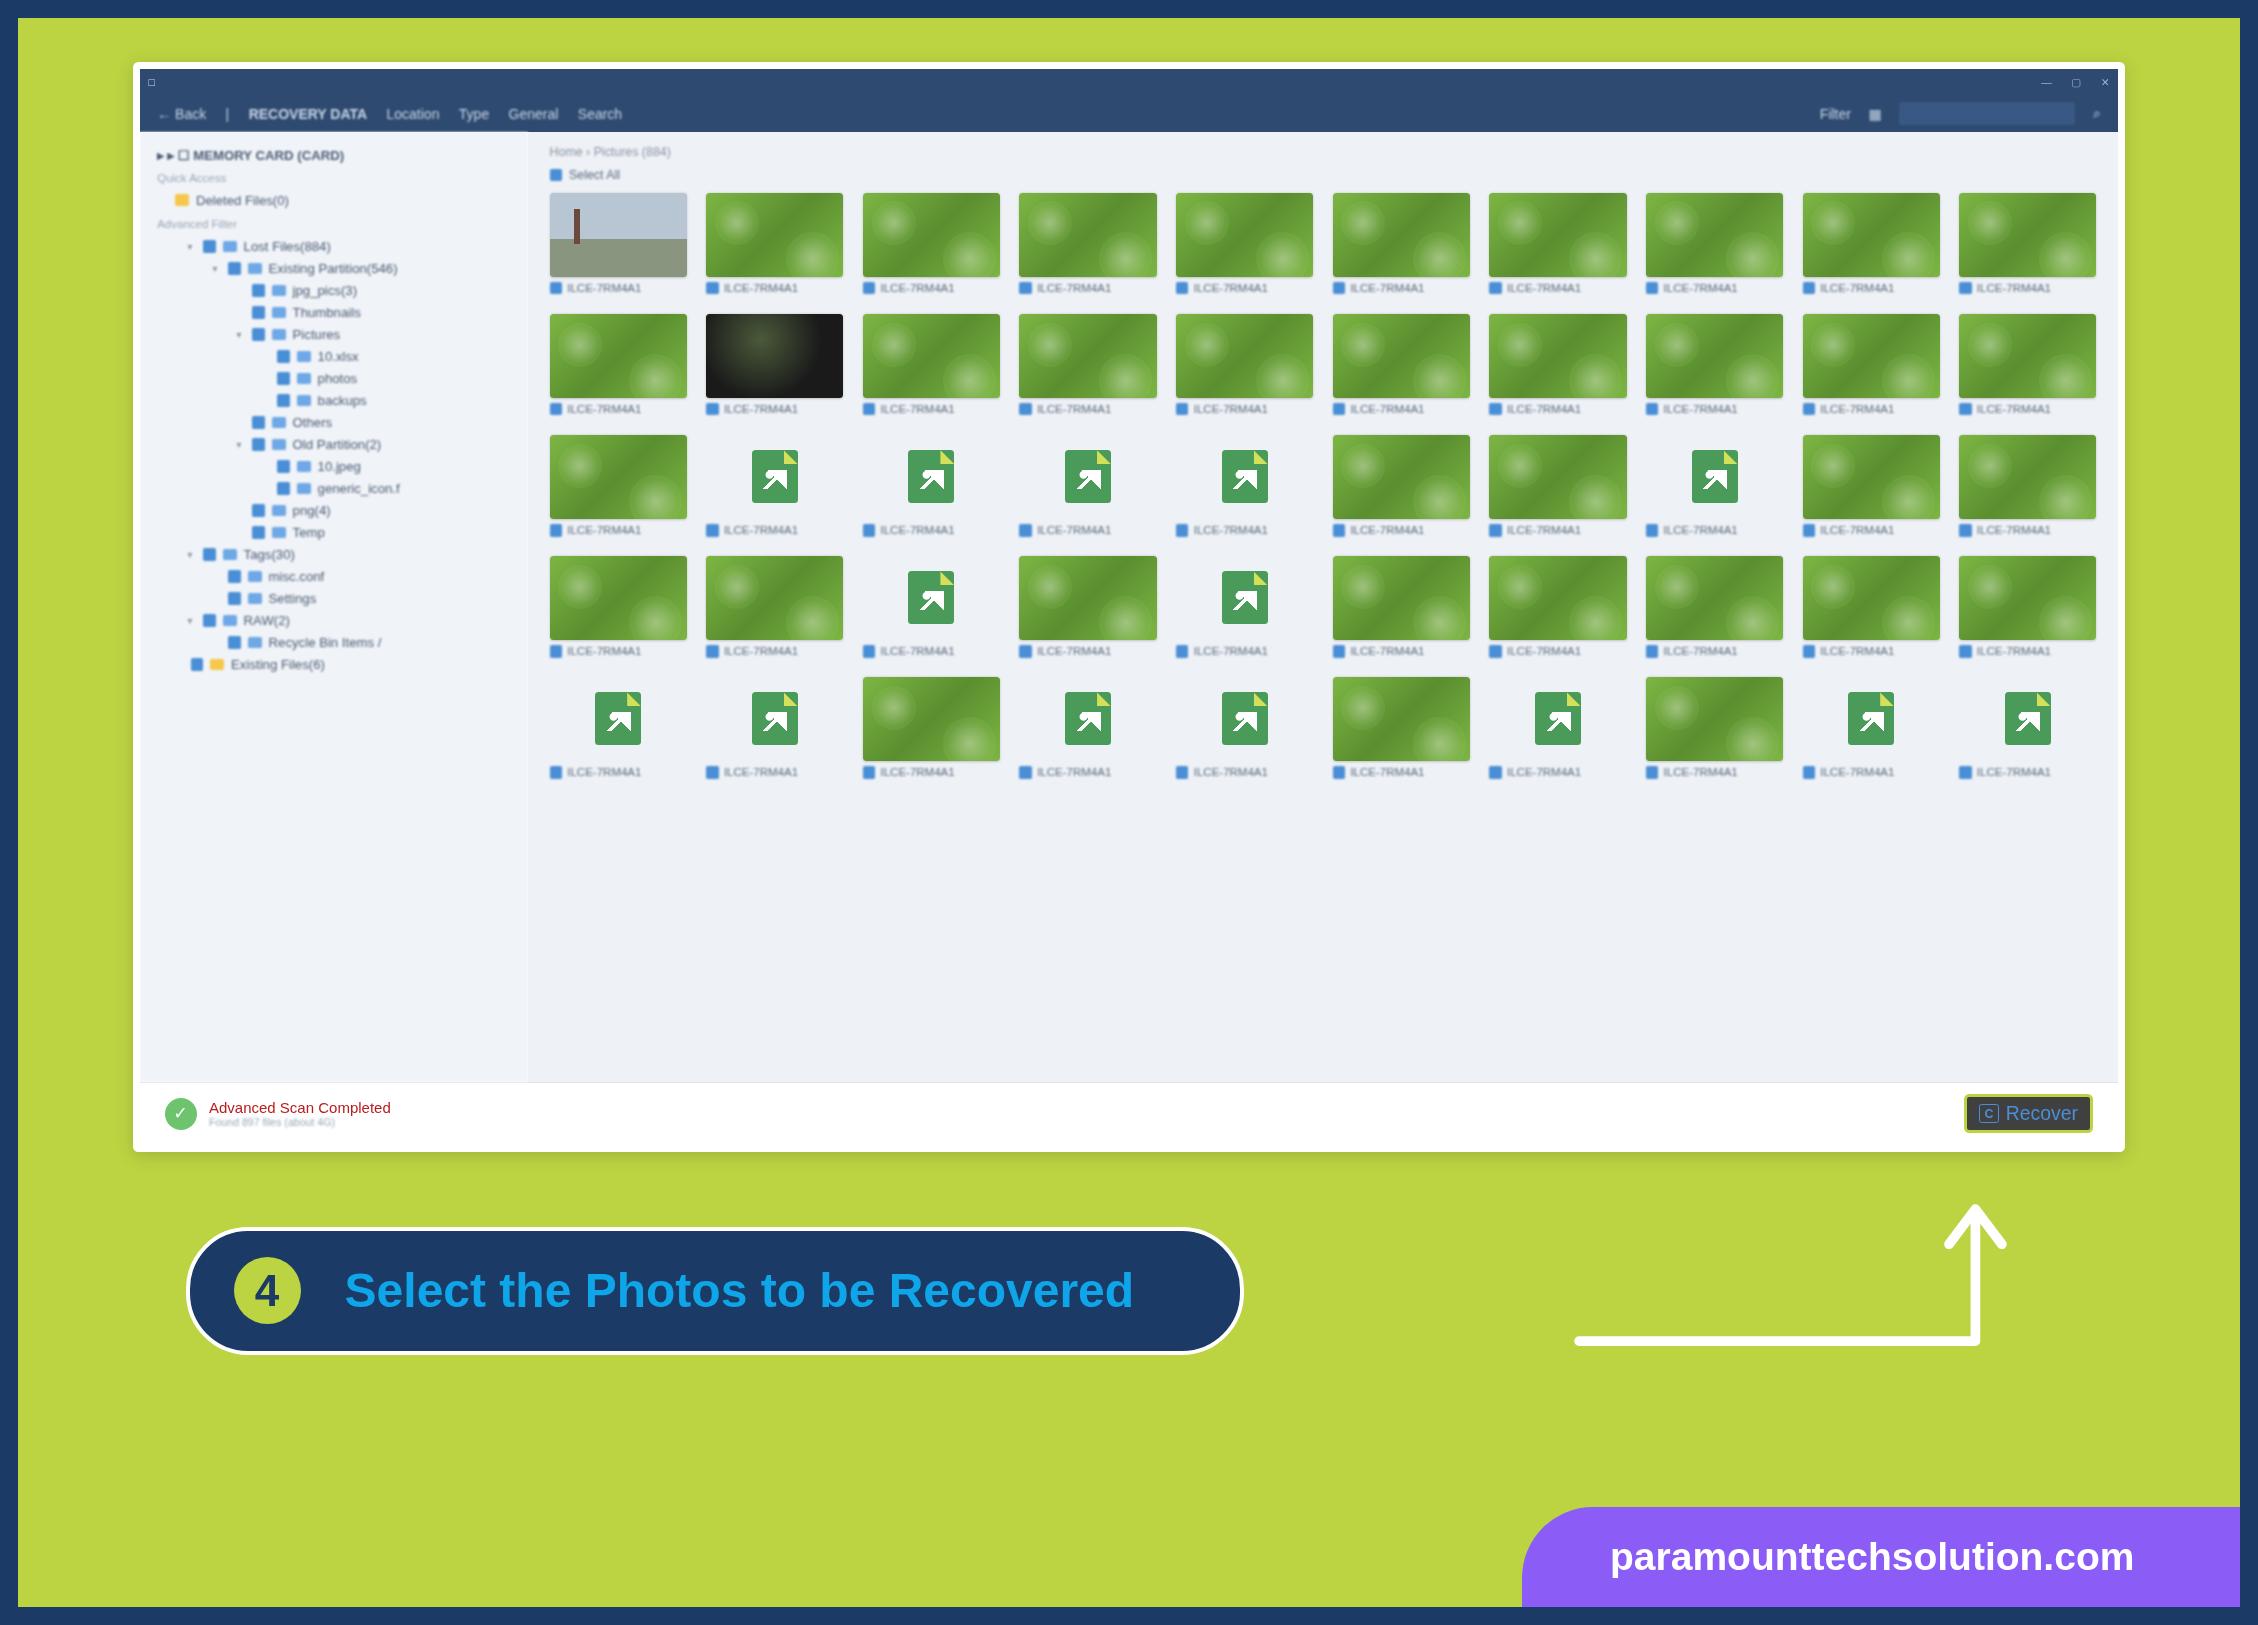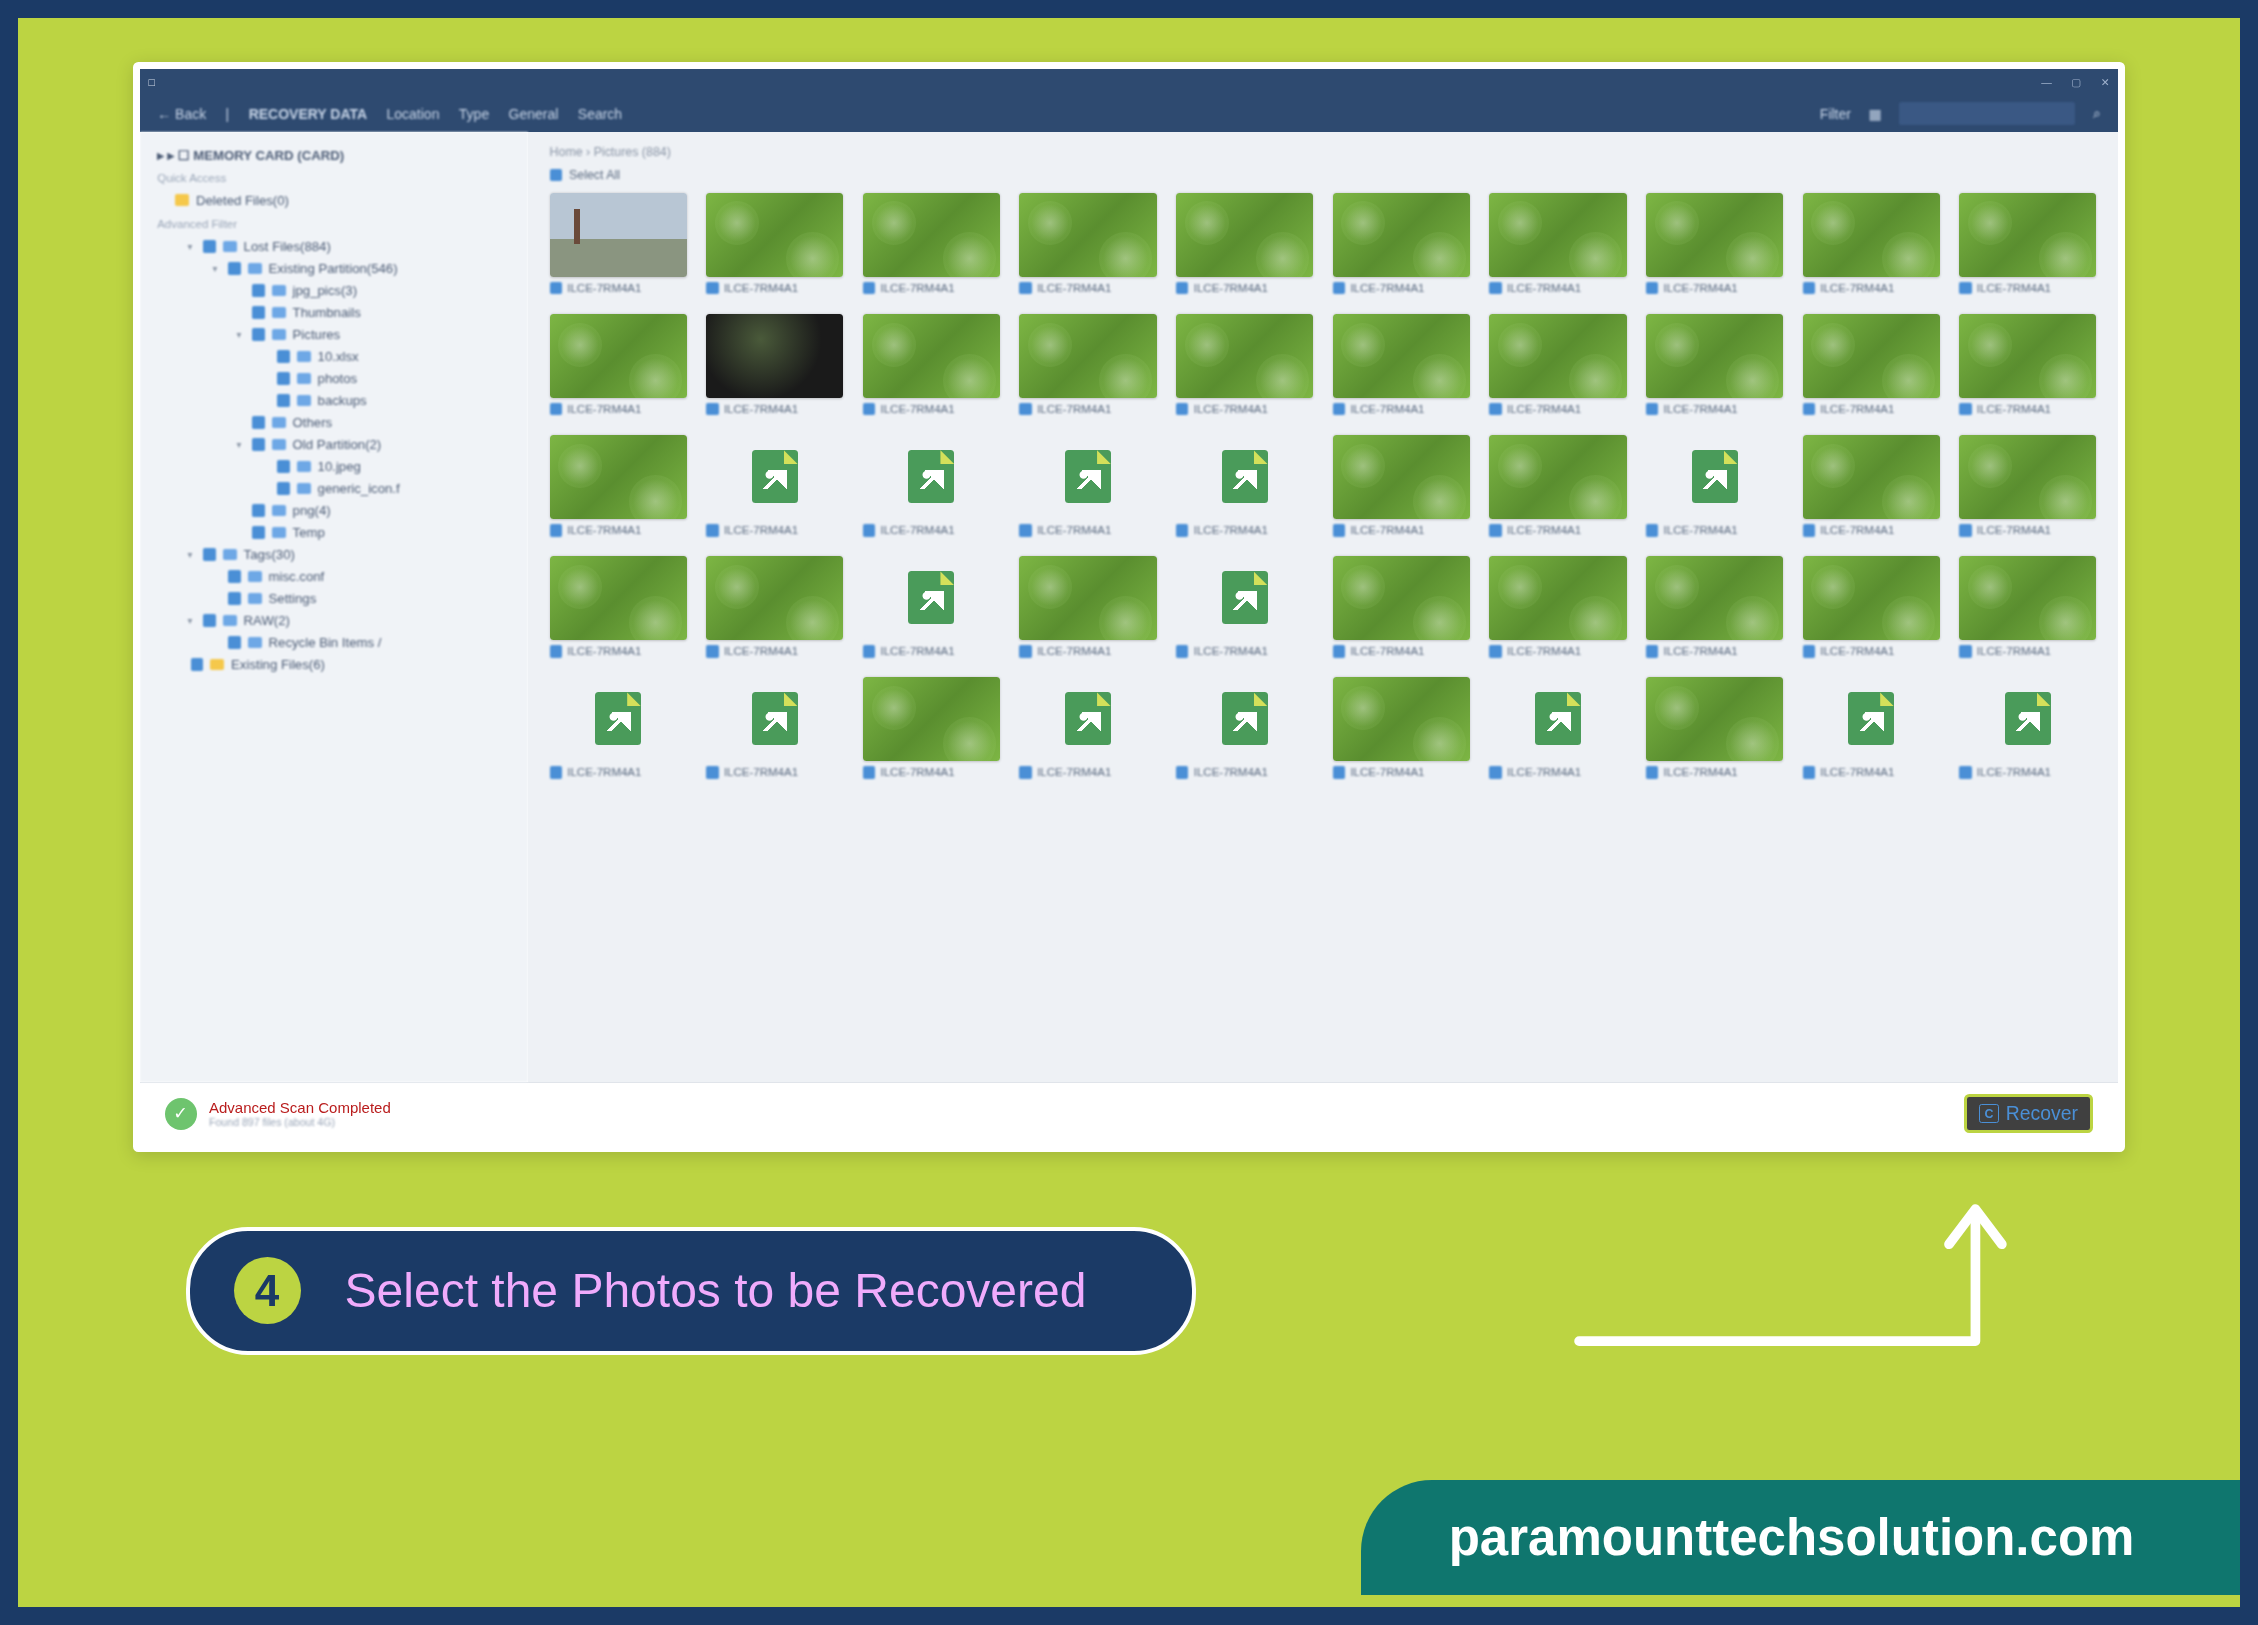--- a/index.html
+++ b/index.html
@@ -226,39 +226,39 @@
   }
   .step-circle {
     width: 67px; height: 67px; border-radius: 50%;
     background: #bcd442;
     color: #1b3a66;
     font-size: 44px;
     font-weight: 700;
     display: flex; align-items: center; justify-content: center;
   }
   .callout-text {
-    color: #f0abfc;
+    color: #0ea5e9;
     font-size: 48px;
-    font-weight: 400;
+    font-weight: 700;
   }
   .arrow {
     position: absolute;
     right: 141px;
     top: 1147px;
     width: 529px;
     height: 229px;
   }
   .arrow svg { width: 100%; height: 100%; }
   .footer-pill {
     position: absolute;
     right: 0;
-    bottom: 12px;
-    background: #0f766e;
+    bottom: 0;
+    background: #8b5cf6;
     color: #fff;
-    font-size: 51px;
+    font-size: 39px;
     font-weight: 600;
     padding: 28px 106px 28px 88px;
     border-top-left-radius: 71px;
   }
 </style>
 </head>
 <body>
 
 <div class="outer">
 

